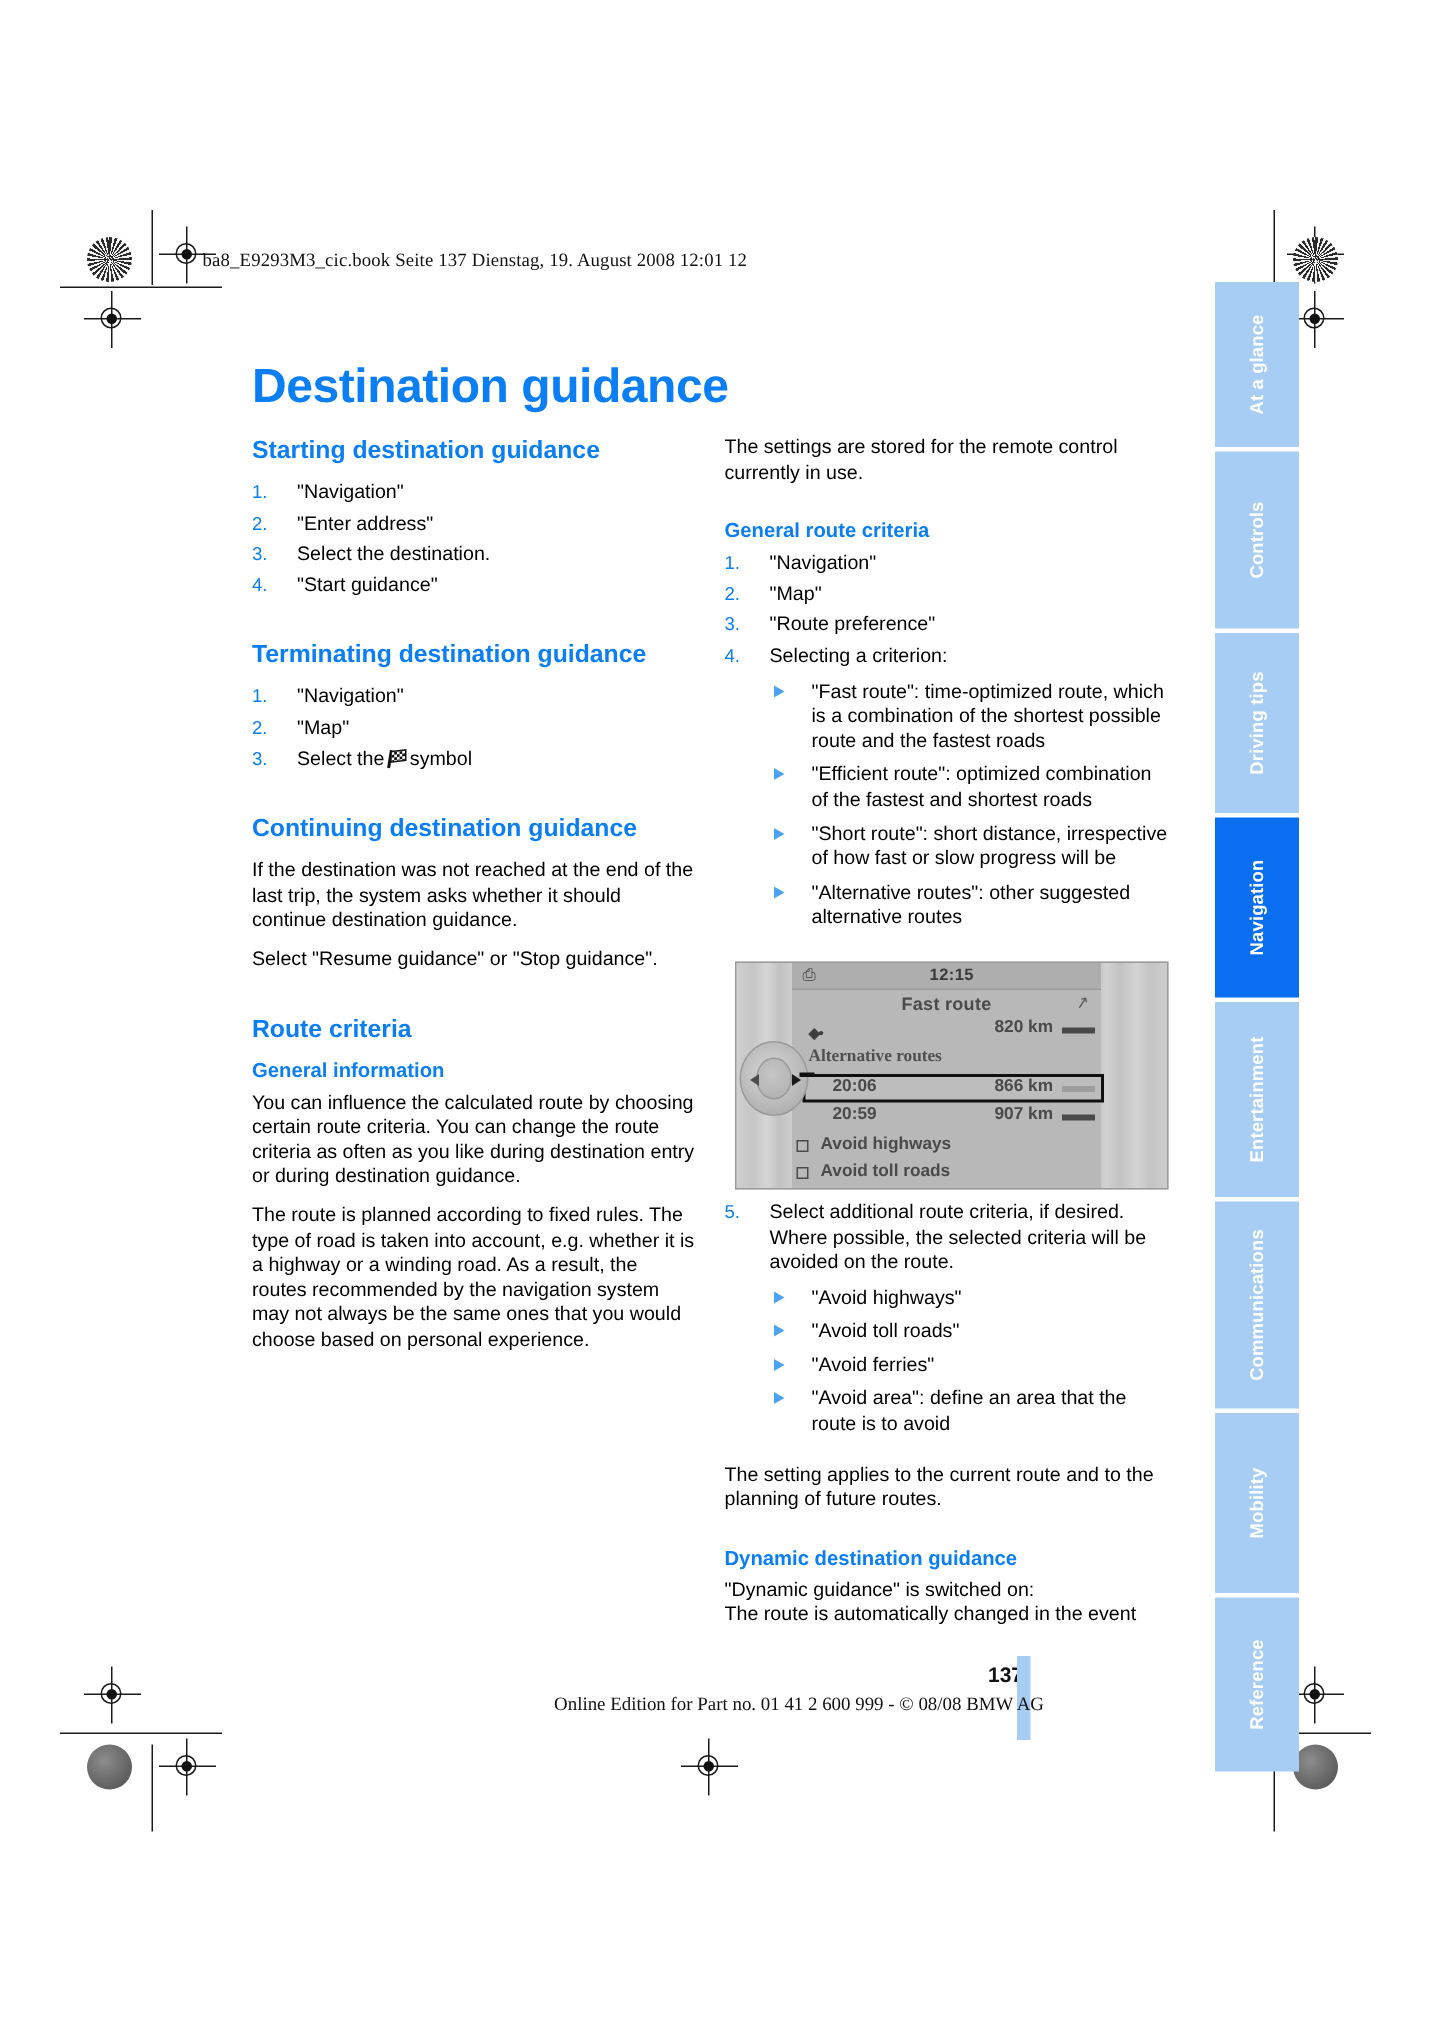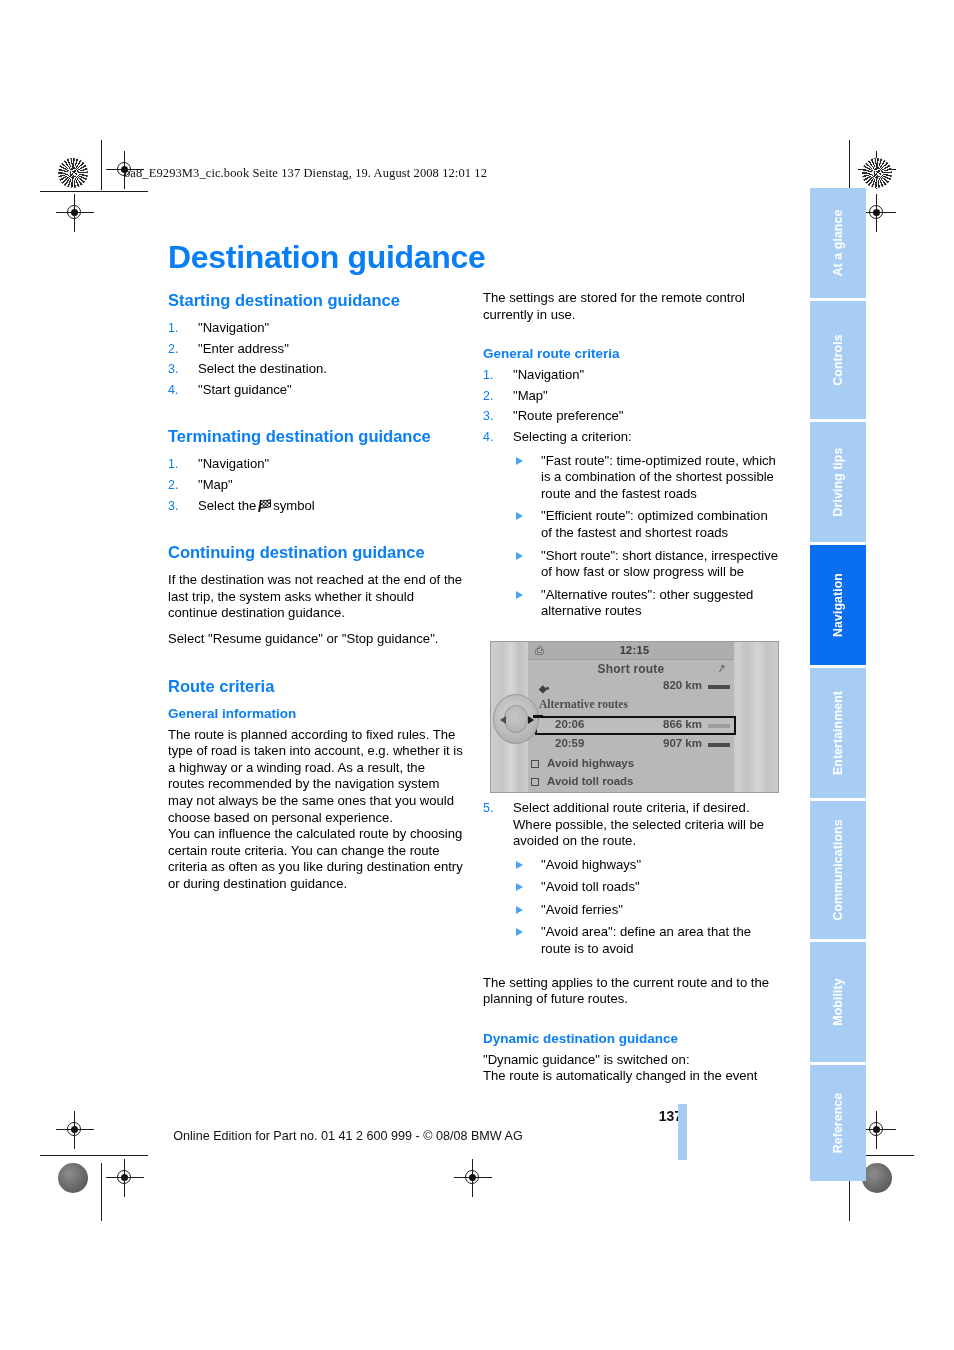--- a/index.html
+++ b/index.html
@@ -66,21 +66,21 @@
   .crop-line {
     position: absolute;
     background: #1a1a1a;
   }
   .crop-line.h { height: 1.1px; }
   .crop-line.v { width: 1.1px; }
 
   
   .running-head {
     position: absolute;
-    left: 124px;
+    left: 135px;
     top: 166px;
     font-family: "Liberation Serif", serif;
     font-size: 12.5px;
     letter-spacing: 0.1px;
     color: #111;
     white-space: nowrap;
   }
 
   
   .chapter-title {
@@ -404,24 +404,25 @@
     right: 272px;
     top: 1108px;
     font-size: 14px;
     font-weight: bold;
     color: #111;
   }
   .footer-note {
     position: absolute;
     left: 0; right: 0;
     top: 1129px;
-    text-align: center;
+    text-align: right;
     padding-right: 258px;
     font-size: 12.6px;
     color: #111;
+    font-family: Liberation Serif, serif;
   }
   .footer-bar {
     position: absolute;
     left: 678px;
     top: 1104px;
     width: 9px;
     height: 56px;
     background: #a8cdf5;
   }
 </style>
@@ -522,22 +523,22 @@
     <div class="gap-lg"></div>
 
     <h2 class="sect">Continuing destination guidance</h2>
     <p class="body">If the destination was not reached at the end of the last trip, the system asks whether it should continue destination guidance.</p>
     <p class="body">Select "Resume guidance" or "Stop guidance".</p>
 
     <div class="gap-lg"></div>
 
     <h2 class="sect tight">Route criteria</h2>
     <h3 class="sub">General information</h3>
+    <p class="body">You can influence the calculated route by choosing certain route criteria. You can change the route criteria as often as you like during destination entry or during destination guidance.</p>
     <p class="body last">The route is planned according to fixed rules. The type of road is taken into account, e.g. whether it is a highway or a winding road. As a result, the routes recommended by the navigation system may not always be the same ones that you would choose based on personal experience.</p>
-    <p class="body">You can influence the calculated route by choosing certain route criteria. You can change the route criteria as often as you like during destination entry or during destination guidance.</p>
   </div>
 
   <div class="col col-right">
 
     <p class="body">The settings are stored for the remote control currently in use.</p>
 
     <div class="gap-md"></div>
 
     <h3 class="sub">General route criteria</h3>
     <ol class="steps">
@@ -582,21 +583,21 @@
   </div>
 
   <div class="figure">
     <div class="fig-bg"></div>
     <div class="fig-panel"></div>
 
     <div class="fig-topbar"></div>
     <div class="fig-cd-ico">⎙</div>
     <div class="fig-clock">12:15</div>
 
-    <div class="fig-title">Short route</div>
+    <div class="fig-title">Fast route</div>
     <div class="fig-arrowico">↗</div>
 
     <div class="fig-row" style="top:37px;">
       <span class="fig-dots">◆•</span>
       <span class="rl">20:2</span>
       <span class="rr">820 km</span>
       <span class="bar"></span>
     </div>
 
     <div class="fig-subhead" style="top:56px;font-family:Liberation Serif, serif;">Alternative routes</div>

